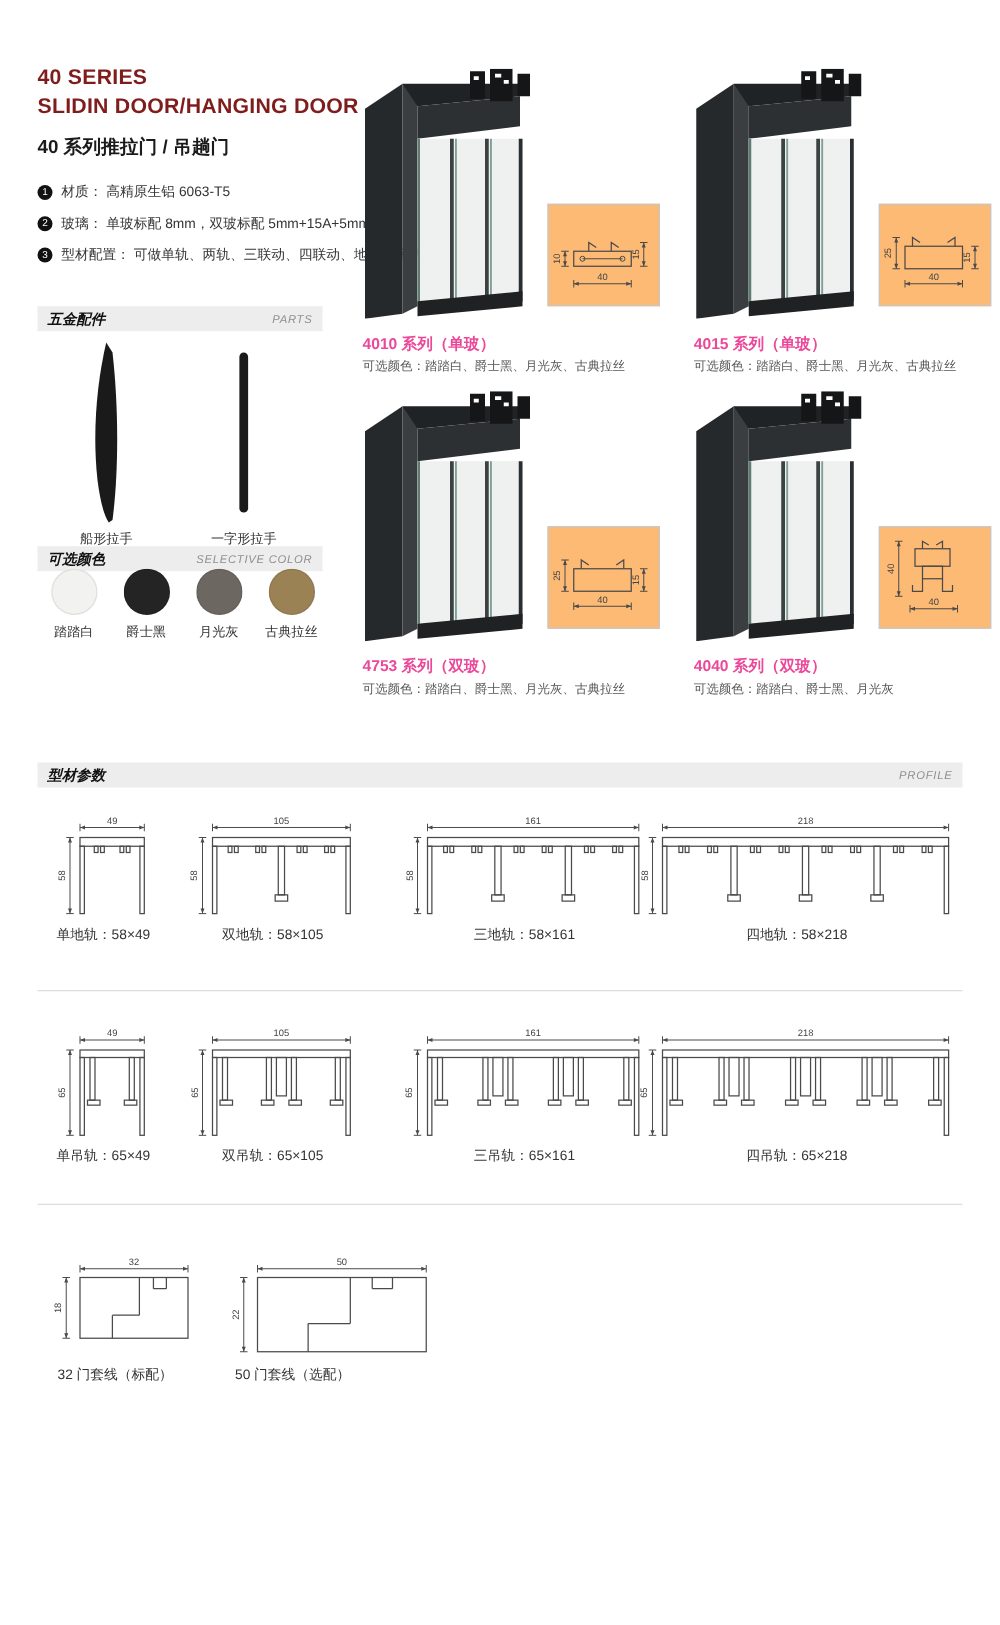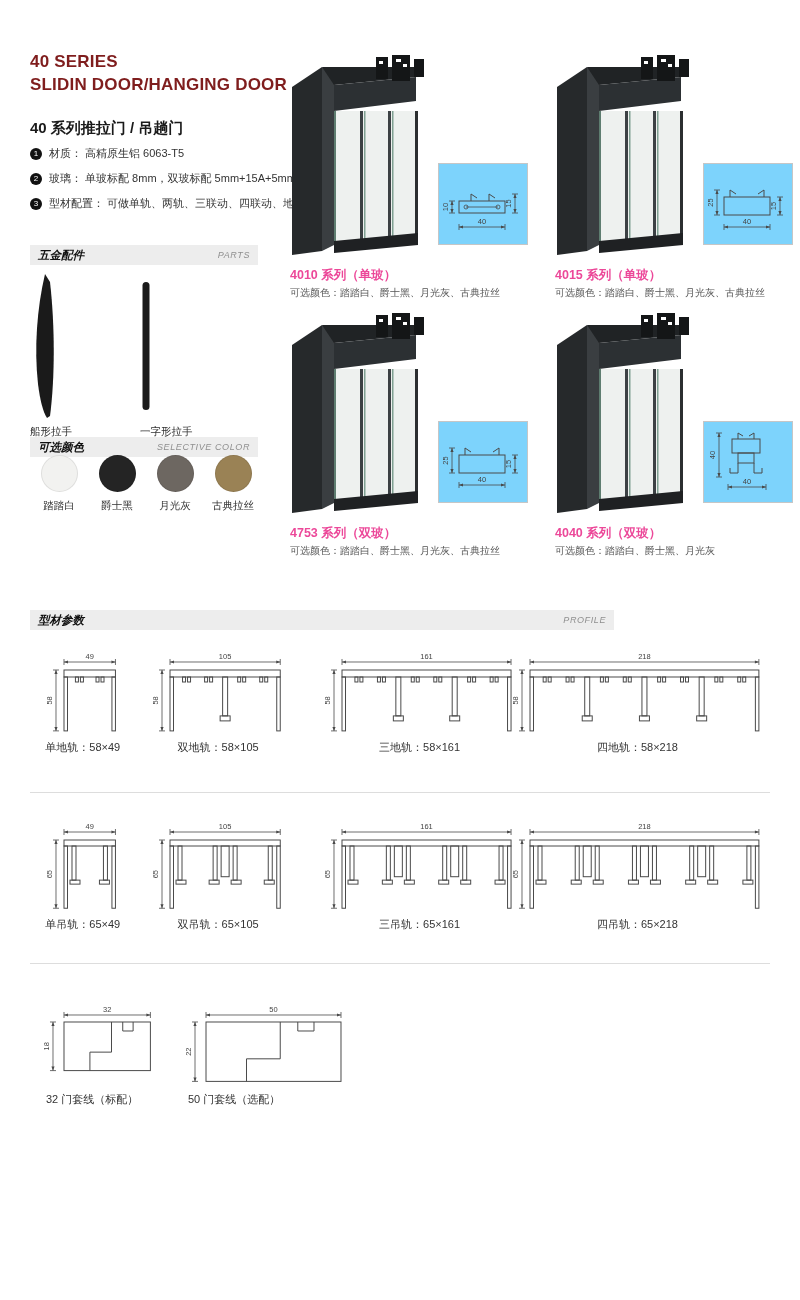--- a/index.html
+++ b/index.html
@@ -1,50 +1,50 @@
 <!DOCTYPE html>
 <html><head>
 <meta charset="utf-8">
 <style>
   html,body{margin:0;padding:0;background:#fff;}
   .page{position:relative;width:800px;height:1300px;background:#ffffff;overflow:hidden;
         font-family:"Liberation Sans","DejaVu Sans",sans-serif;color:#333;}
   
   .hdr{position:absolute;left:30px;top:50px;}
   .hdr .en{font-size:17px;font-weight:bold;color:#7f1d1d;line-height:23px;letter-spacing:.2px;}
-  .hdr .cn{font-size:15px;font-weight:bold;color:#1a1a1a;margin-top:23px;}
+  .hdr .cn{font-size:15px;font-weight:bold;color:#1a1a1a;margin-top:12px;}
   
   .specs{position:absolute;left:30px;top:146px;}
   .spec-row{display:flex;align-items:center;margin-bottom:10px;font-size:11px;color:#333;}
   .badge{width:12px;height:12px;border-radius:50%;background:#111;color:#fff;font-size:8px;
          line-height:12px;text-align:center;display:inline-block;margin-right:7px;flex:0 0 12px;}
   
   .band{display:flex;justify-content:space-between;align-items:center;background:#ededed;
         height:20px;padding:0 8px;box-sizing:border-box;font-style:italic;}
   .band .bl{font-size:11.5px;font-weight:bold;color:#111;}
   .band .br{font-size:9px;color:#8f8f8f;letter-spacing:.6px;}
   .band-parts{position:absolute;left:30px;top:245px;width:228px;}
   .band-colors{position:absolute;left:30px;top:437px;width:228px;}
-  .band-profile{position:absolute;left:30px;top:610px;width:584px;}
+  .band-profile{position:absolute;left:30px;top:610px;width:740px;}
   
   .handles{position:absolute;left:30px;top:272px;width:228px;display:flex;}
-  .handle{width:110px;display:flex;flex-direction:column;align-items:flex-start;}
+  .handle{width:110px;display:flex;flex-direction:column;align-items:center;}
   .handle .art{height:148px;display:flex;align-items:center;justify-content:center;}
   .handle .cap{font-size:10.5px;color:#333;text-align:center;line-height:14px;margin-top:4px;}
   
   .swatches{position:absolute;left:30px;top:455px;width:240px;display:flex;}
   .swatch{width:58px;display:flex;flex-direction:column;align-items:center;}
   .swatch .dot{width:37px;height:37px;border-radius:50%;border:1px solid rgba(0,0,0,.08);box-sizing:border-box;}
   .swatch .lbl{font-size:10.5px;color:#333;margin-top:7px;white-space:nowrap;}
   
   .grid{position:absolute;left:288px;top:55px;width:510px;height:520px;}
   .pcell{position:absolute;width:250px;height:258px;}
   .pcell .door-art{position:absolute;left:0;top:0;}
   .pcell .dbox{position:absolute;left:150px;top:108px;width:90px;height:82px;border:1px solid #c6c6c6;
-               box-sizing:border-box;background:#7dd3fc;display:flex;align-items:center;justify-content:center;}
+               box-sizing:border-box;background:#fdba74;display:flex;align-items:center;justify-content:center;}
   .pcell .ptitle{position:absolute;left:2px;top:212px;font-size:12.5px;font-weight:bold;color:#ec4899;}
   .pcell .pcolors{position:absolute;left:2px;top:231px;font-size:10px;color:#555;}
   
   .track-row{position:absolute;left:30px;width:740px;}
   .track-cell{position:absolute;top:0;text-align:center;}
   .track-cell .tcap{font-size:11px;color:#333;margin-top:5px;}
   .rule{position:absolute;left:30px;width:740px;height:0;border-top:1px solid #ddd;}
   
   .casing{position:absolute;text-align:left;}
   .casing .ccap{position:absolute;left:6px;top:86px;font-size:11px;color:#333;white-space:nowrap;}

